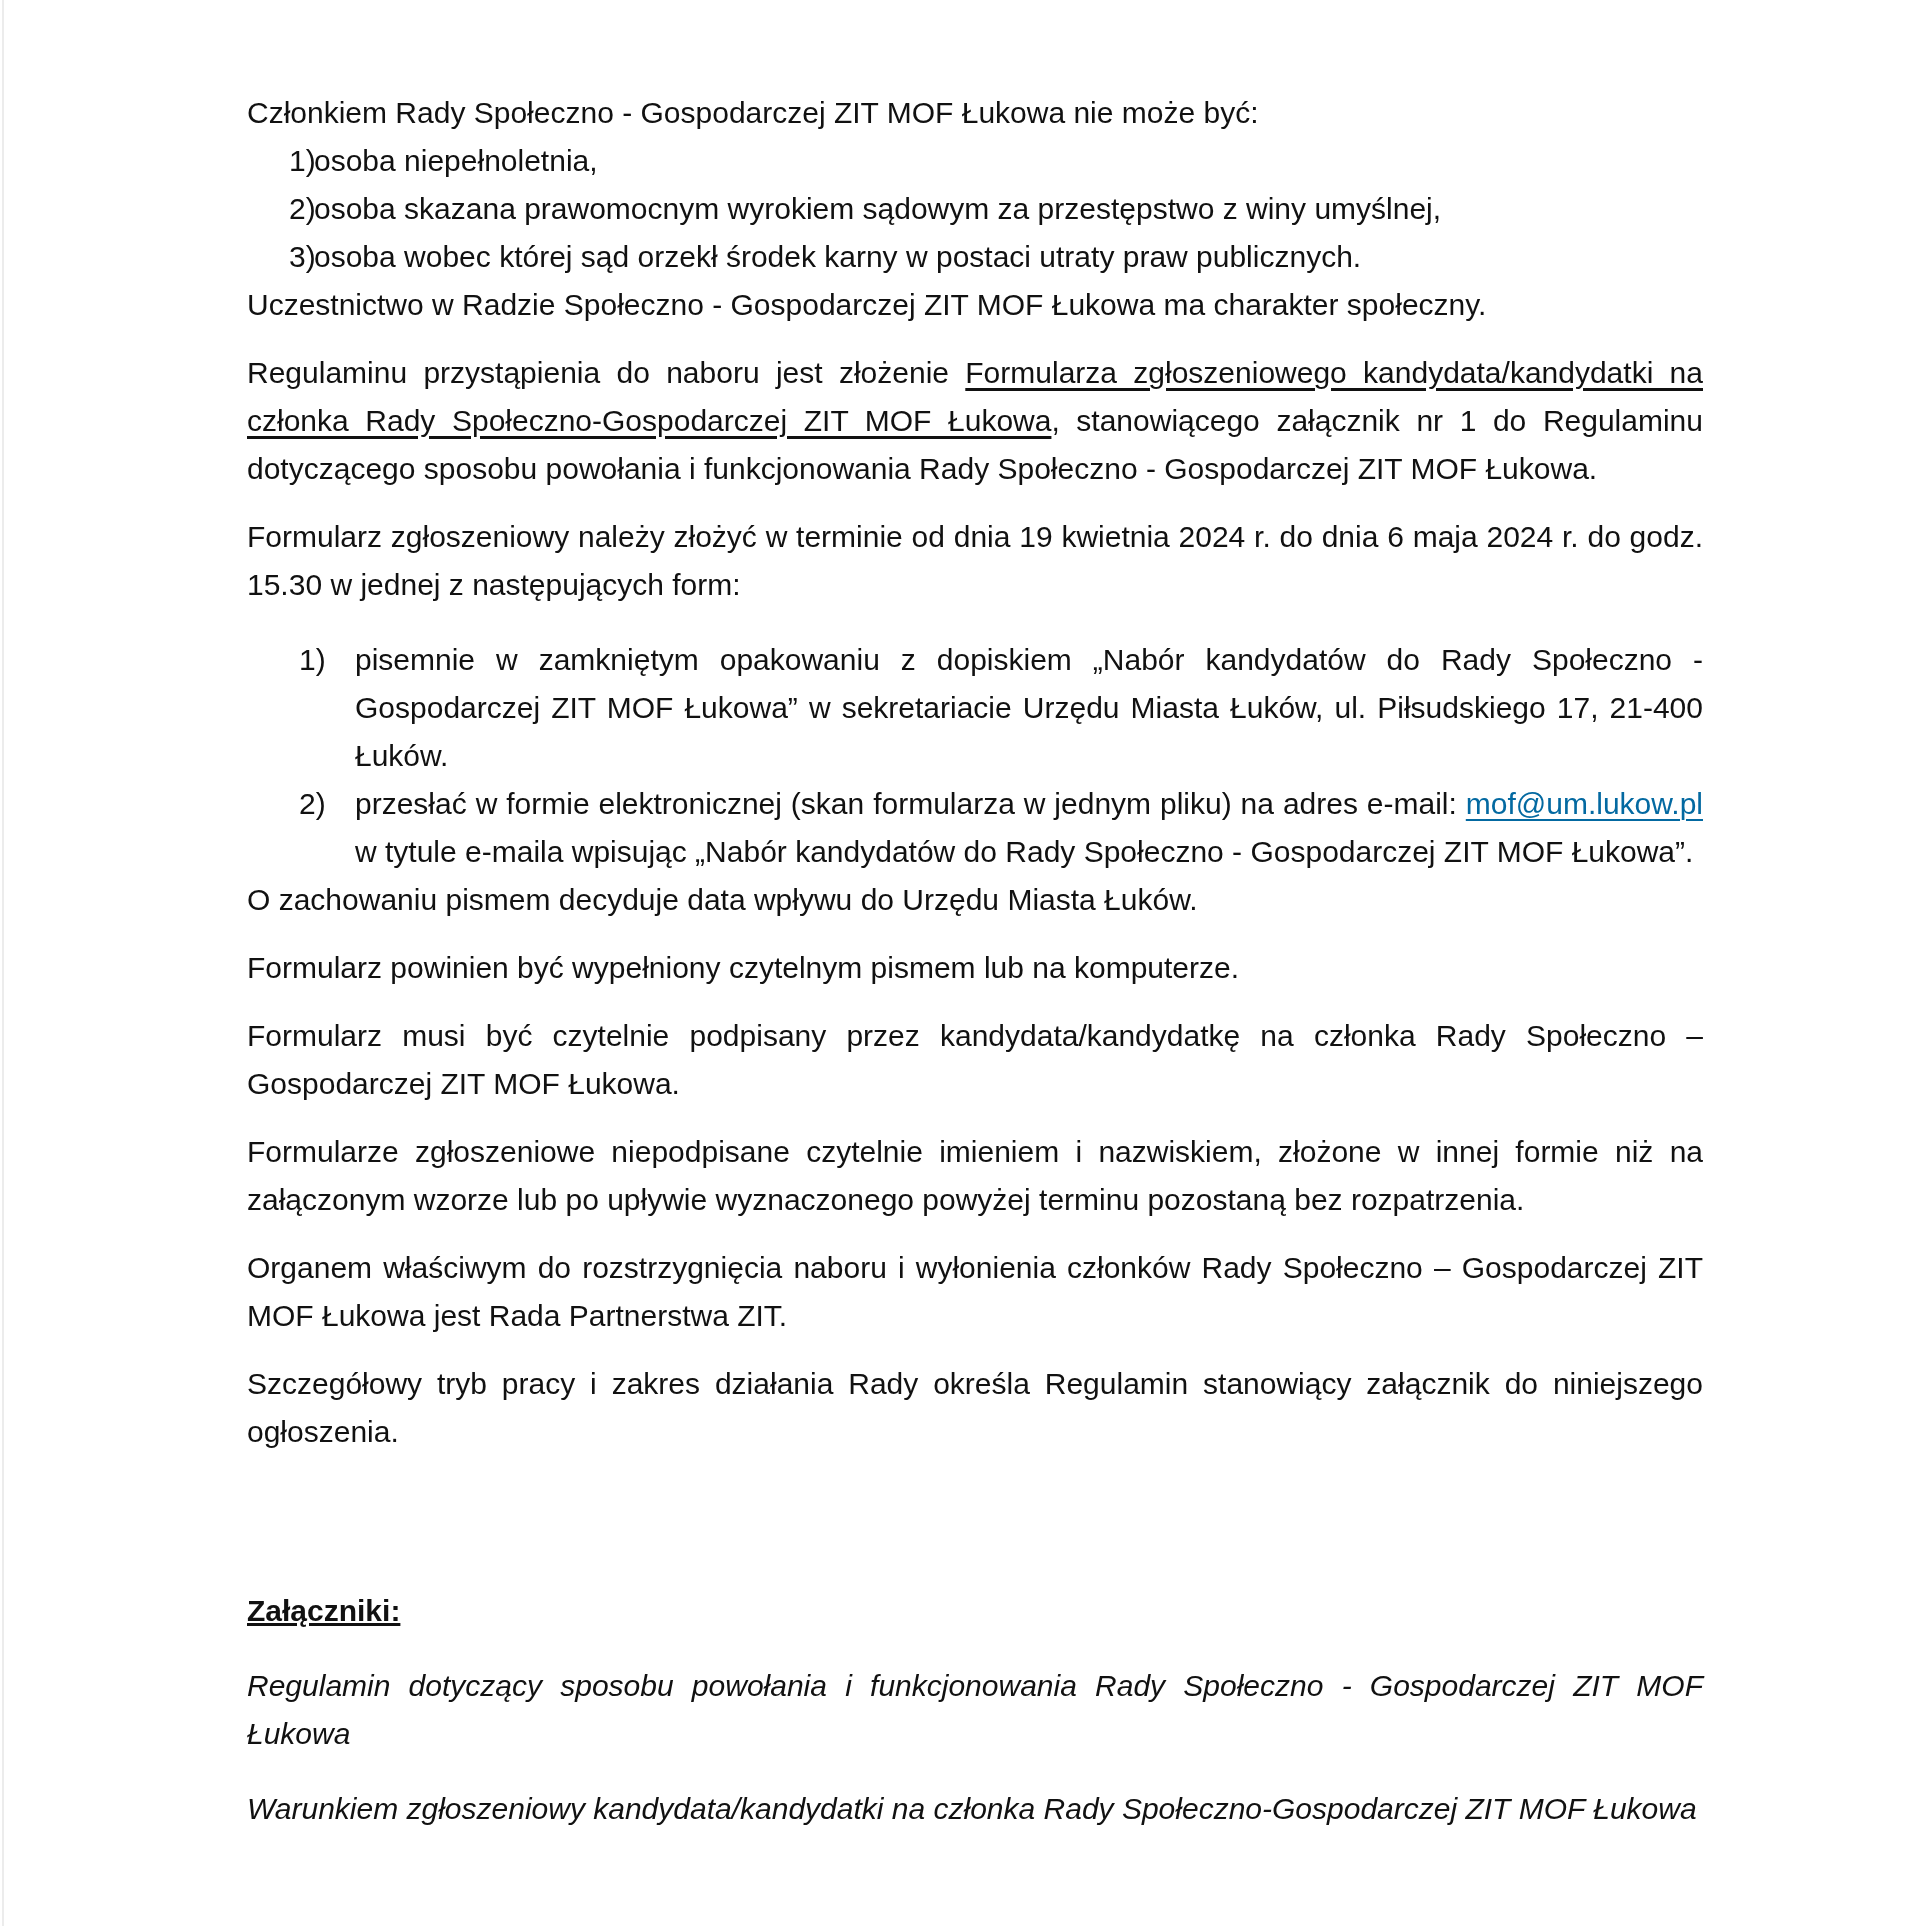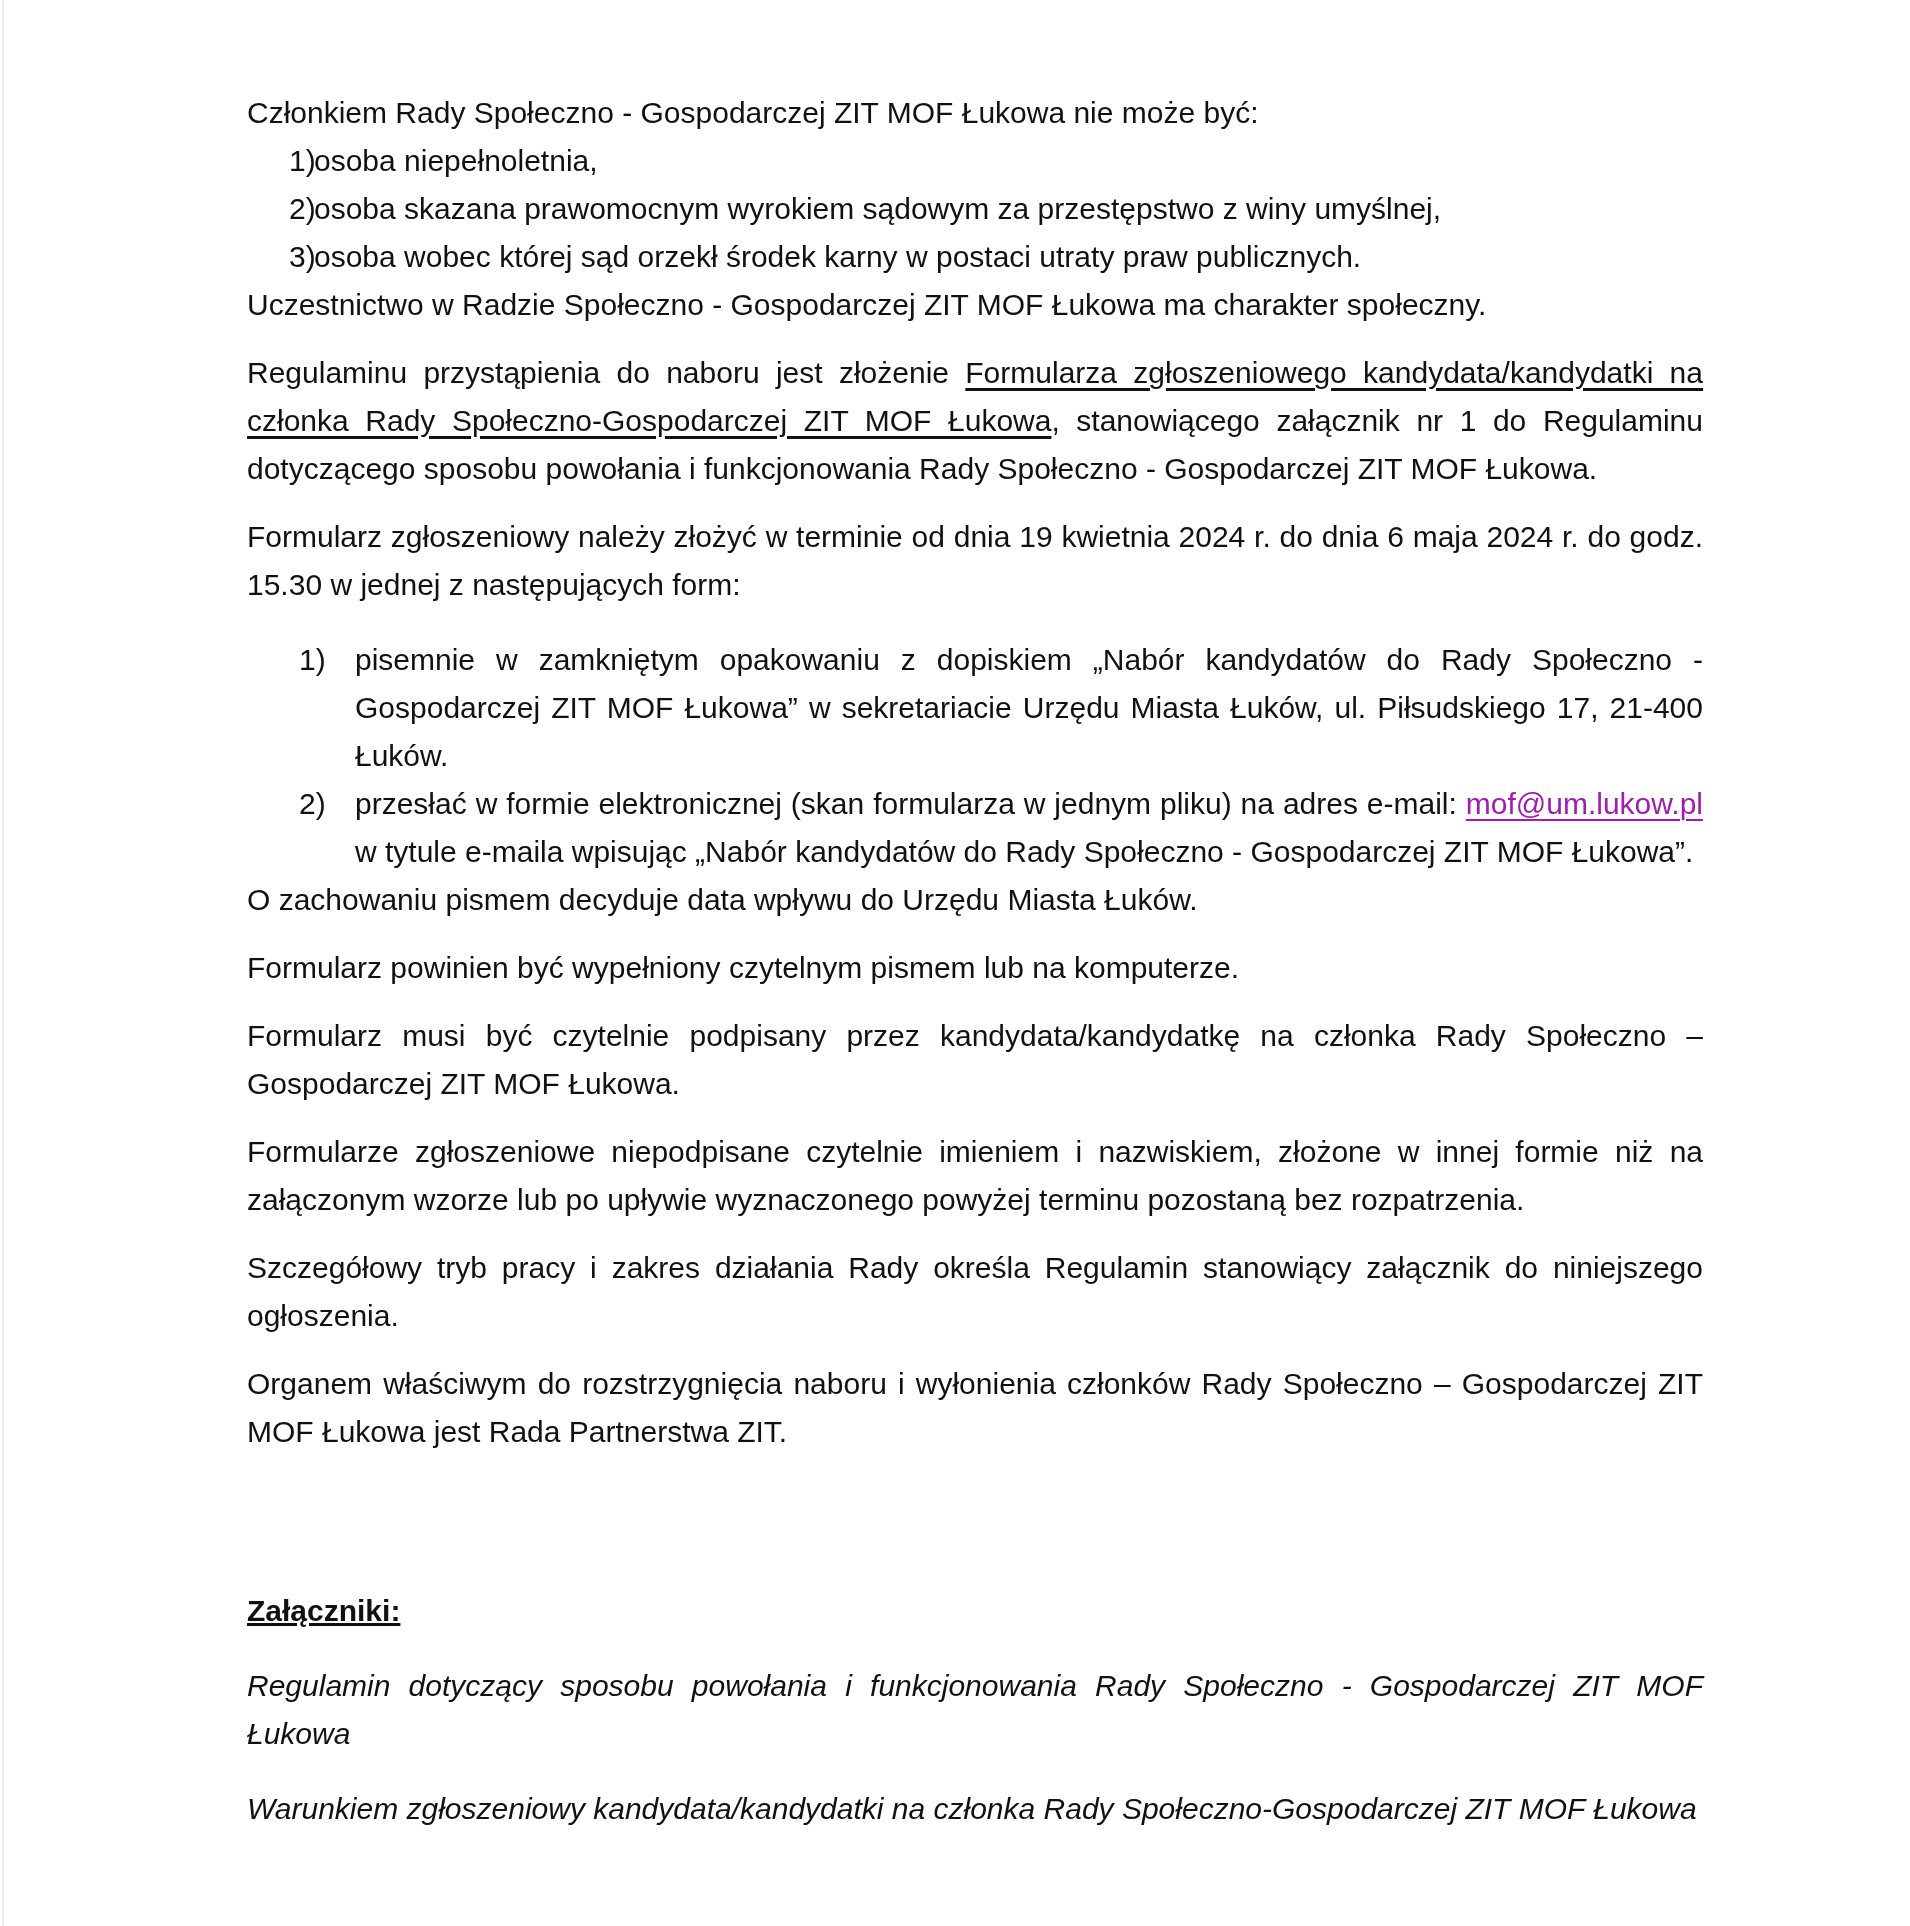--- a/index.html
+++ b/index.html
@@ -19,21 +19,21 @@
   .gap-l { margin-top: 131px; }
   .list { margin: 0; padding: 0; list-style: none; }
   .list li { position: relative; padding-left: 94px; }
   .list li .num { position: absolute; left: 42px; top: 0; }
   .list-a li { padding-left: 67px; }
   .list-a li .num { left: 42px; }
   .list-b { margin-top: 27px; }
   .list-b li { padding-left: 108px; }
   .list-b li .num { left: 52px; }
   .ul-text { text-decoration: underline; text-decoration-thickness: 2.7px; text-underline-offset: 5.4px; }
-  a.email { color: #a21caf; text-decoration: underline; text-decoration-thickness: 2.3px; text-underline-offset: 4.6px; }
+  a.email { color: #0369a1; text-decoration: underline; text-decoration-thickness: 2.3px; text-underline-offset: 4.6px; }
   .bold { font-weight: bold; text-decoration: underline; }
   .italic { font-style: italic; }
 </style>
 </head>
 <body>
 
 <div class="page">
   <div class="edge"></div>
 
   <div class="content">
@@ -55,23 +55,23 @@
       <li class="justify"><span class="num">2)</span><span>przesłać w formie elektronicznej (skan formularza w jednym pliku) na adres e-mail: </span><a class="email">mof@um.lukow.pl</a><span> w tytule e-maila wpisując „Nabór kandydatów do Rady Społeczno - Gospodarczej ZIT MOF Łukowa”.</span></li>
     </ul>
     <p>O zachowaniu pismem decyduje data wpływu do Urzędu Miasta Łuków.</p>
 
     <p class="gap-s">Formularz powinien być wypełniony czytelnym pismem lub na komputerze.</p>
 
     <p class="justify gap-s">Formularz musi być czytelnie podpisany przez kandydata/kandydatkę na członka Rady Społeczno – Gospodarczej ZIT MOF Łukowa.</p>
 
     <p class="justify gap-s">Formularze zgłoszeniowe niepodpisane czytelnie imieniem i nazwiskiem, złożone w innej formie niż na załączonym wzorze lub po upływie wyznaczonego powyżej terminu pozostaną bez rozpatrzenia.</p>
 
+    <p class="justify gap-s">Organem właściwym do rozstrzygnięcia naboru i wyłonienia członków Rady Społeczno – Gospodarczej ZIT MOF Łukowa jest Rada Partnerstwa ZIT.</p>
+
     <p class="justify gap-s">Szczegółowy tryb pracy i zakres działania Rady określa Regulamin stanowiący załącznik do niniejszego ogłoszenia.</p>
-
-    <p class="justify gap-s">Organem właściwym do rozstrzygnięcia naboru i wyłonienia członków Rady Społeczno – Gospodarczej ZIT MOF Łukowa jest Rada Partnerstwa ZIT.</p>
 
     <p class="bold gap-l">Załączniki:</p>
 
     <p class="italic justify gap-m">Regulamin dotyczący sposobu powołania i funkcjonowania Rady Społeczno - Gospodarczej ZIT MOF Łukowa</p>
     <p class="italic justify gap-m">Warunkiem zgłoszeniowy kandydata/kandydatki na członka Rady Społeczno-Gospodarczej ZIT MOF Łukowa</p>
   </div>
 
 </div>
 
 

